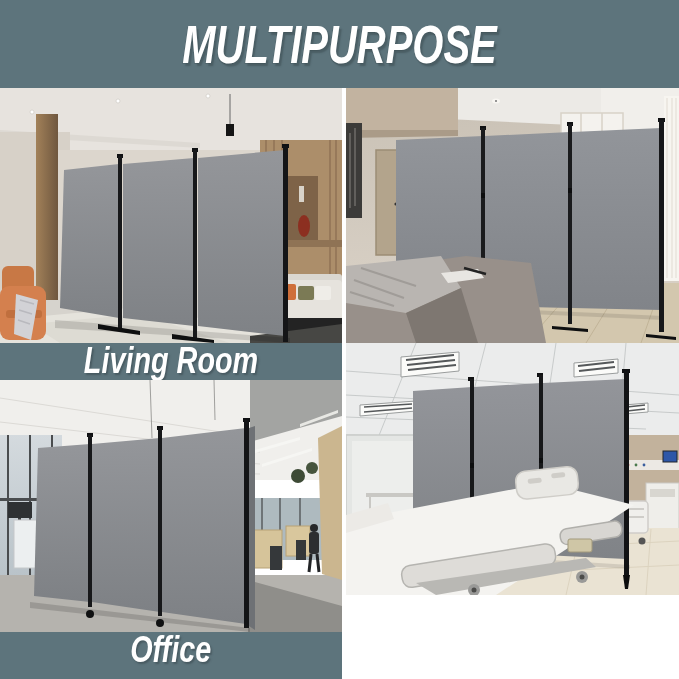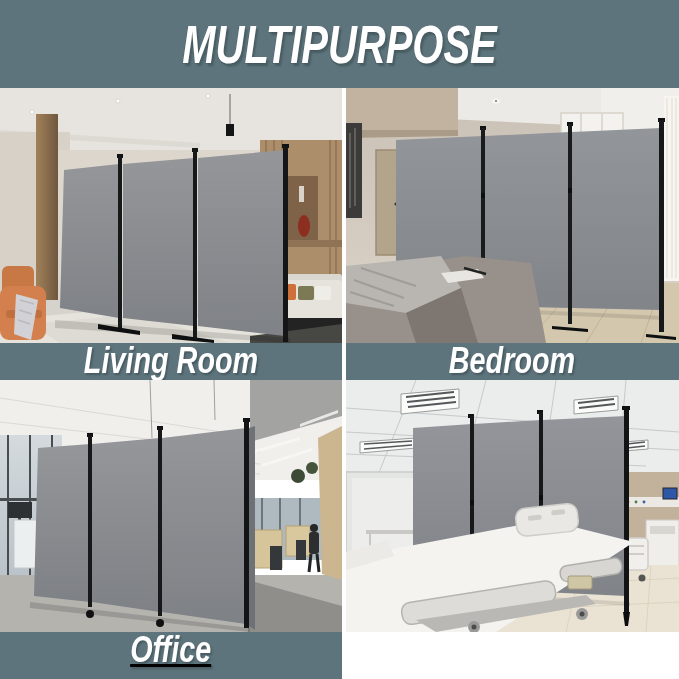--- a/index.html
+++ b/index.html
@@ -25,21 +25,21 @@
     display:grid;grid-template-columns:342px 333px;column-gap:4px;
     background:var(--separator-white);
   }
   .col{display:flex;flex-direction:column;}
   .photo{display:block;overflow:hidden;position:relative;}
   .photo.top{height:255px;}
   .photo.bottom{height:252px;}
   .photo svg{display:block;width:100%;height:100%;}
   .band{background:var(--accent-teal);display:flex;align-items:flex-start;justify-content:center;overflow:hidden;}
   .band.mid{height:37px;}
-  .band.bot{height:47px;text-decoration:underline;}
+  .band.bot{height:47px;}
   .scene-label{
     display:inline-block;
     font-style:italic;font-weight:700;font-size:36px;line-height:1;
     color:var(--label-text);
     transform:scaleX(0.8);
     text-shadow:2px 2px 2px rgba(52,66,72,0.5);
     white-space:nowrap;
   }
 </style>
 </head>
@@ -258,23 +258,20 @@
             <polygon points="0,185 120,168 185,175 200,255 0,255" fill="#98908a"></polygon>
             <polygon points="0,178 95,168 115,200 60,225 0,215" fill="#b9b5b1"></polygon>
             <path d="M15,180 L70,198 M8,192 L58,210 M4,204 L48,218" stroke="#a09c98" stroke-width="2"></path>
             <polygon points="60,225 115,200 132,255 70,255" fill="#7e7771"></polygon>
             <polygon points="95,185 132,181 138,190 102,195" fill="#e8e6e2"></polygon>
             <line x1="118" y1="180" x2="140" y2="186" stroke="#222" stroke-width="2.5"></line>
           </g>
         </svg>
       </figure>
 
-      <div class="band mid">
-        <span class="scene-label">Bedroom</span>
-      </div>
 
       <figure class="photo bottom">
         <svg viewBox="0 0 333 252" preserveAspectRatio="none">
           <defs>
             <linearGradient id="hoPanel" x1="0" y1="0" x2="0" y2="1">
               <stop offset="0" stop-color="#93959a"></stop>
                 <stop offset="1" stop-color="#808387"></stop>
             </linearGradient>
           </defs>
           <g>

